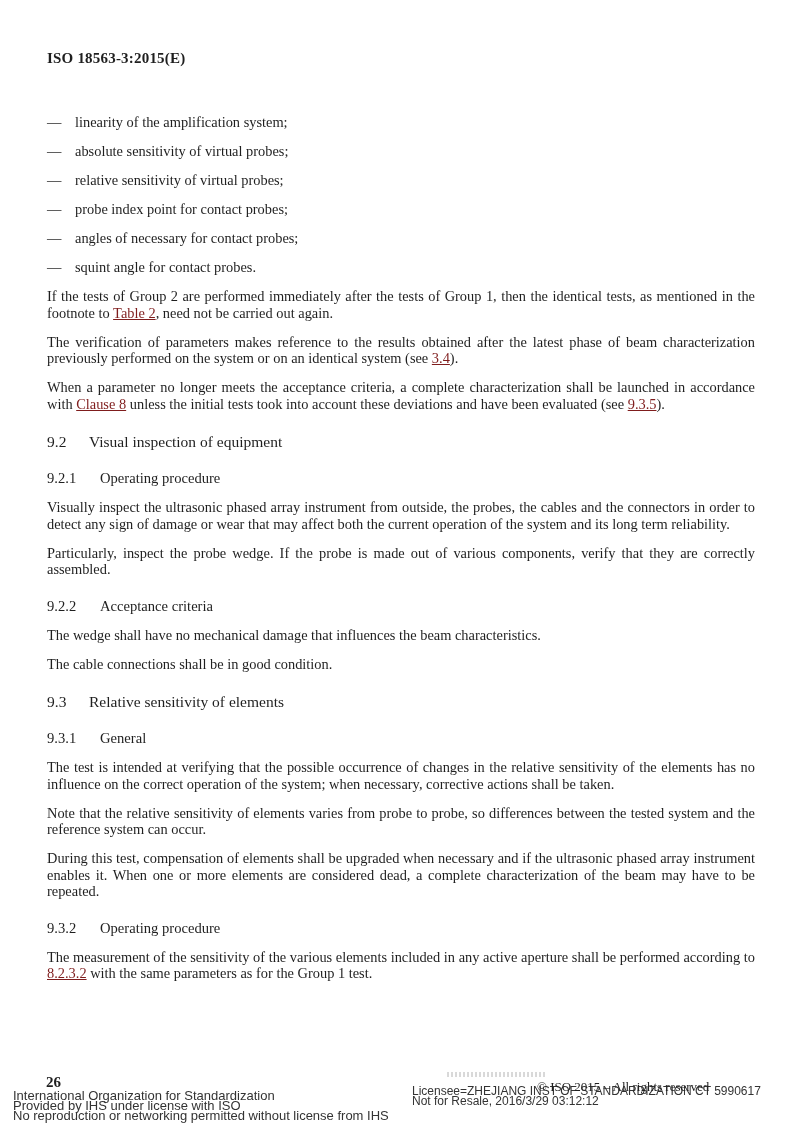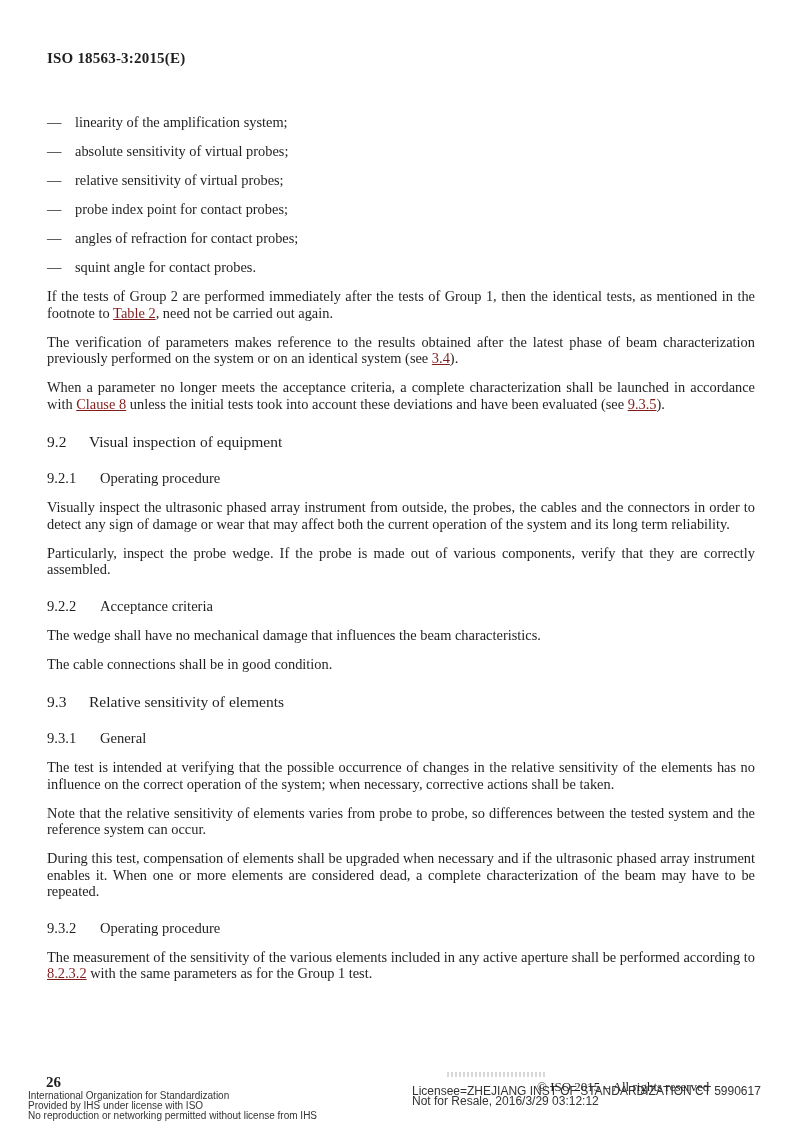--- a/index.html
+++ b/index.html
@@ -45,23 +45,23 @@
     font-size:14.6px;line-height:17px;
     padding-top:7.5px;margin:8px 0 12px 0;
   }
   .h3 .num{width:53px;flex:0 0 53px;}
   
   .page-number{
     position:absolute;left:46px;top:1074px;
     font-size:15px;font-weight:bold;z-index:2;
   }
   .footer-left{
-    position:absolute;left:28px;top:1091px;
+    position:absolute;left:13px;top:1091px;
     font-family:"Liberation Sans","DejaVu Sans",sans-serif;
-    font-size:10px;line-height:10px;color:#333;z-index:1;
+    font-size:13px;line-height:10px;color:#333;z-index:1;
   }
   .footer-right{
     position:absolute;left:412px;top:1086px;
     font-family:"Liberation Sans","DejaVu Sans",sans-serif;
     font-size:12px;line-height:10px;color:#333;z-index:1;
     white-space:nowrap;
   }
   .copyright{
     position:absolute;left:537px;top:1079px;
     font-size:13px;color:#1f1f1f;z-index:2;
@@ -91,21 +91,21 @@
         <div class="list-item">
           <span class="dash">—</span>
           <span class="txt">relative sensitivity of virtual probes;</span>
         </div>
         <div class="list-item">
           <span class="dash">—</span>
           <span class="txt">probe index point for contact probes;</span>
         </div>
         <div class="list-item">
           <span class="dash">—</span>
-          <span class="txt">angles of refraction for contact probes;</span>
+          <span class="txt">angles of necessary for contact probes;</span>
         </div>
         <div class="list-item">
           <span class="dash">—</span>
           <span class="txt">squint angle for contact probes.</span>
         </div>
         <p class="para">If the tests of Group 2 are performed immediately after the tests of Group 1, then the identical tests, as mentioned in the footnote to <a class="xref" href="#">Table 2</a>, need not be carried out again.</p>
         <p class="para">The verification of parameters makes reference to the results obtained after the latest phase of beam characterization previously performed on the system or on an identical system (see <a class="xref" href="#">3.4</a>).</p>
         <p class="para">When a parameter no longer meets the acceptance criteria, a complete characterization shall be launched in accordance with <a class="xref" href="#">Clause 8</a> unless the initial tests took into account these deviations and have been evaluated (see <a class="xref" href="#">9.3.5</a>).</p>
         <div class="h2">
           <span class="num">9.2</span>

